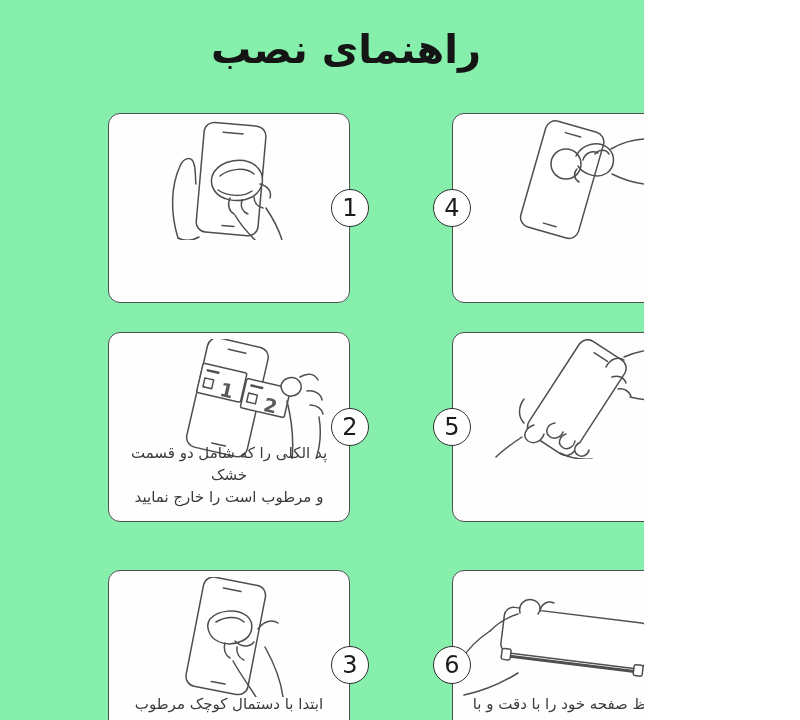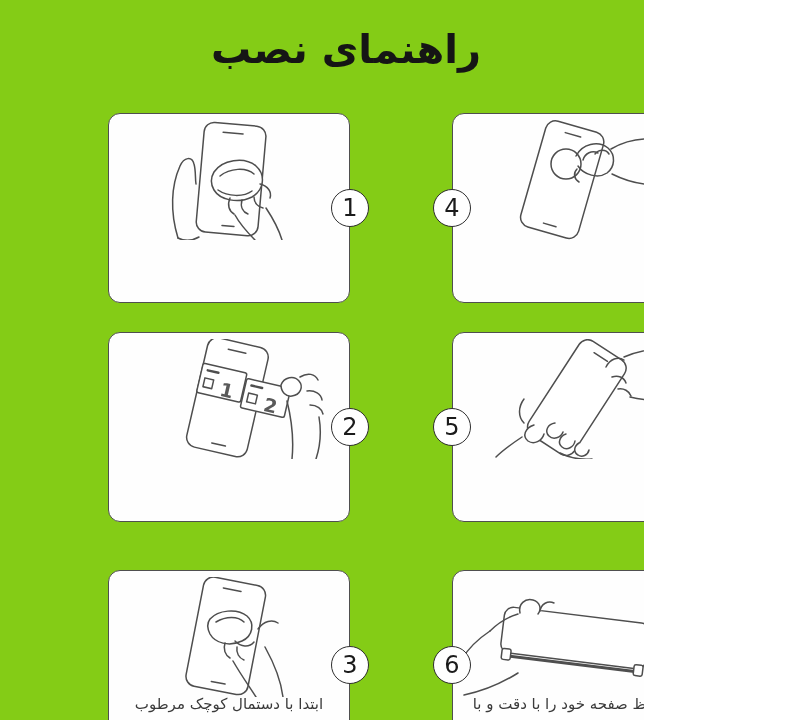--- a/index.html
+++ b/index.html
@@ -3,21 +3,21 @@
 <meta charset="utf-8">
 <style>
   html,body{margin:0;padding:0;}
   body{
     font-family:"DejaVu Sans","Liberation Sans",sans-serif;
     background:#ffffff;
   }
   .page{
     position:relative;
     width:644px;height:720px;
-    background:#84cc16;
+    background:#86efac;
     overflow:hidden;
   }
   .title{
     position:absolute;
     top:26px;left:0;right:0;
     margin:0;
     text-align:center;
     transform:translateX(24px);
     font-size:40px;
     font-weight:700;
@@ -161,20 +161,24 @@
       </g>
       <g>
         <path class="fill-white" d="M167,46 c3,-8 13,-10 18,-4 c5,6 1,14 -7,15 c-6,1 -11,-4 -11,-11 Z"></path>
         <path d="M186,38 c8,-5 15,-3 18,3"></path>
         <path d="M193,52 c8,-1 14,3 15,9"></path>
         <path d="M196,66 c7,0 12,4 13,9"></path>
         <path d="M173,62 C178,82 180,100 178,120"></path>
         <path d="M205,78 C208,96 206,108 202,120"></path>
       </g>
     </svg>
+    <div class="caption" dir="rtl">
+      <span class="cap-line">پد الکلی را که شامل دو قسمت خشک</span>
+      <span class="cap-line">و مرطوب است را خارج نمایید</span>
+    </div>
     <div class="badge badge-right">
       <span>2</span>
     </div>
   </section>
 
   <section class="box" style="left:452px;top:332px;width:245px;height:190px;">
     <svg class="illus" viewBox="0 0 230 120">
       <g transform="rotate(33 116 58)">
         <rect class="fill-white" x="90" y="2" width="54" height="112" rx="10"></rect>
         <path d="M107,11 h16"></path>

